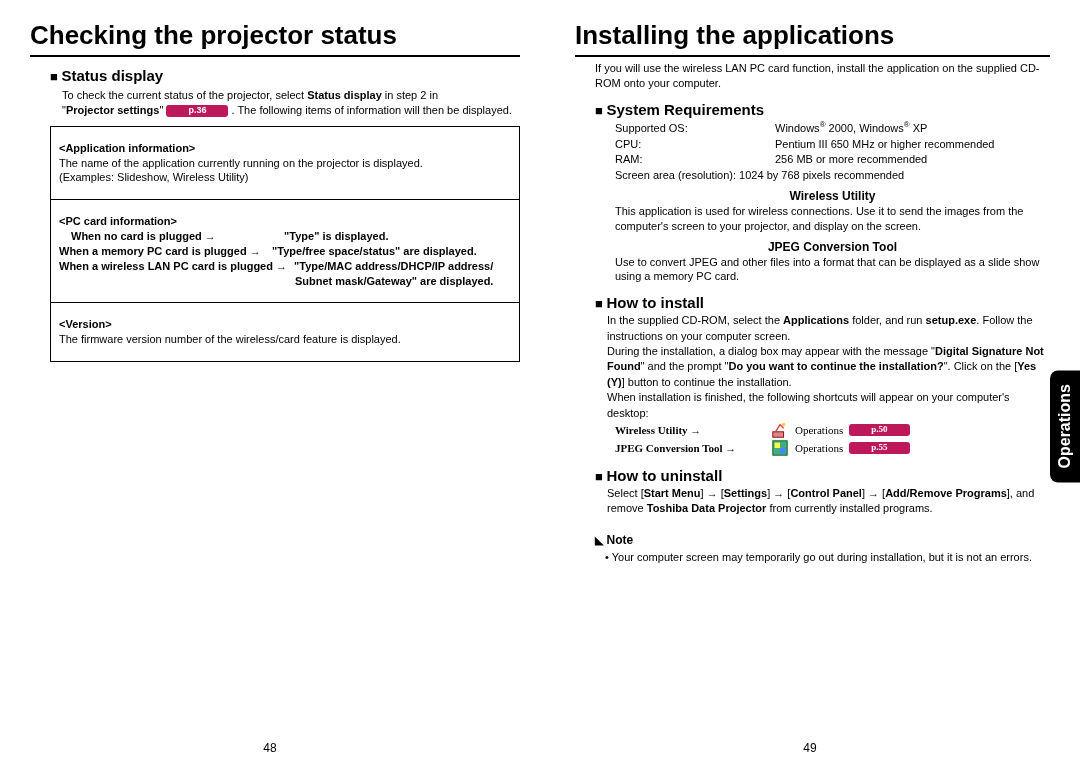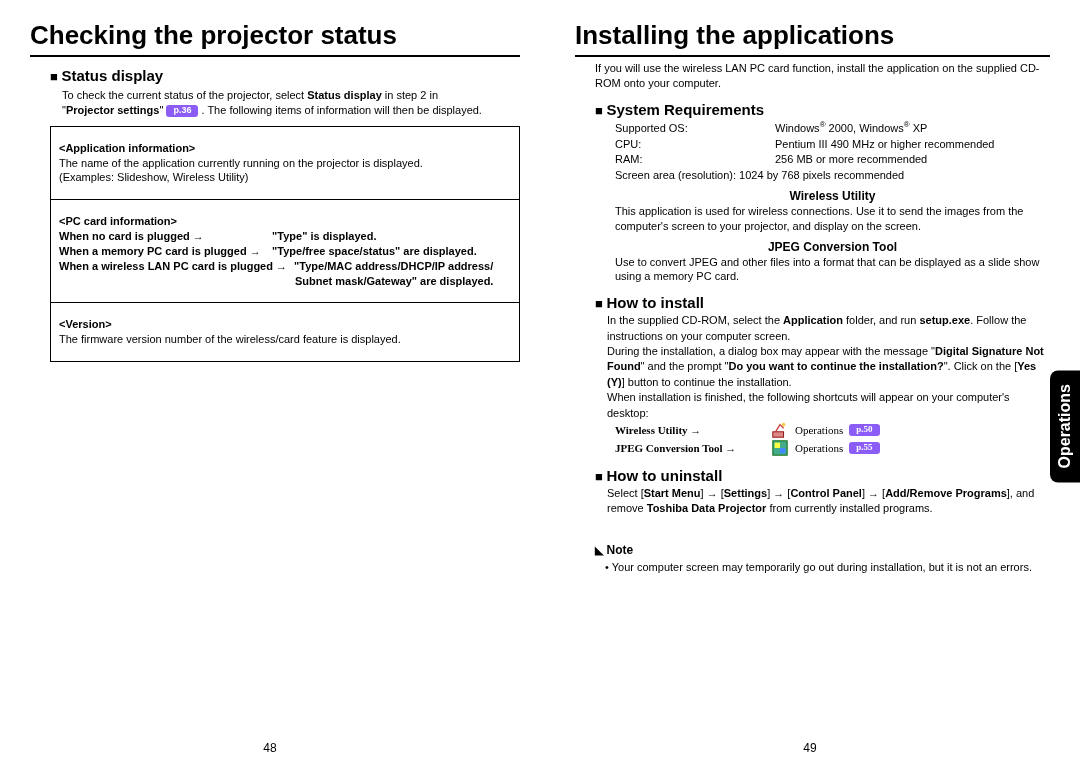--- a/index.html
+++ b/index.html
@@ -43,26 +43,26 @@
     margin: 4px 0 4px 32px;
     line-height: 1.35;
   }
   .intro-block {
     font-size: 11px;
     margin: 4px 0 4px 20px;
     line-height: 1.35;
   }
   .page-ref {
     display: inline-block;
-    background: #8b5cf6;
+    background: #be185d;
     color: #fff;
     font-size: 9px;
     font-weight: bold;
     border-radius: 3px;
-    padding: 0 7px;
+    padding: 0 22px;
     line-height: 1.3;
     vertical-align: middle;
   }
   table.info-box {
     border: 1px solid #000;
     border-collapse: collapse;
     width: 470px;
     margin: 8px 0 0 20px;
     font-size: 11px;
   }
@@ -114,21 +114,21 @@
     width: 150px;
   }
   .icon-box {
     width: 18px;
     height: 18px;
     display: inline-block;
   }
   .note-hdr {
     font-size: 12px;
     font-weight: bold;
-    margin: 26px 0 0 20px;
+    margin: 16px 0 0 20px;
   }
   .note-hdr::before {
     content: "◣ ";
     font-size: 11px;
   }
   .note-bullet {
     font-size: 11px;
     margin: 4px 0 0 30px;
   }
   .side-tab {
@@ -178,21 +178,21 @@
           <tr>
             <td>
         <span class="bold">&lt;Application information&gt;</span><br>
         <span>The name of the application currently running on the projector is displayed.</span><br>
         <span>(Examples: Slideshow, Wireless Utility)</span>
       </td>
           </tr>
       <tr>
             <td>
         <span class="bold">&lt;PC card information&gt;</span><br>
-        <span class="bold" style="display:inline-block;width:210px;">When no card is plugged →</span>
+        <span class="bold" style="display:inline-block;width:210px;margin-left:12px;">When no card is plugged →</span>
         <span class="bold">"Type" is displayed.</span><br>
         <span class="bold" style="display:inline-block;width:210px;">When a memory PC card is plugged →</span>
         <span class="bold">"Type/free space/status" are displayed.</span><br>
         <span class="bold" style="display:inline-block;width:232px;">When a wireless LAN PC card is plugged →</span>
         <span class="bold">"Type/MAC address/DHCP/IP address/</span><br>
         <span class="bold" style="display:inline-block;margin-left:236px;">Subnet mask/Gateway" are displayed.</span>
       </td>
           </tr>
       <tr>
             <td>
@@ -204,33 +204,33 @@
       </table>
   </div>
 
   <div class="right-page">
     <h1>Installing the applications</h1>
     <div class="intro-block">If you will use the wireless LAN PC card function, install the application on the supplied CD-ROM onto your computer.</div>
 
     <h2>System Requirements</h2>
     <div class="sys-req">
       <span class="sys-req-row"><span class="sys-label">Supported OS:</span><span><span>Windows</span><span class="sup">®</span><span> 2000, Windows</span><span class="sup">®</span><span> XP</span></span></span>
-      <span class="sys-req-row"><span class="sys-label">CPU:</span><span>Pentium III 490 MHz or higher recommended</span></span>
+      <span class="sys-req-row"><span class="sys-label">CPU:</span><span>Pentium III 650 MHz or higher recommended</span></span>
       <span class="sys-req-row"><span class="sys-label">RAM:</span><span>256 MB or more recommended</span></span>
       <span class="sys-req-row">Screen area (resolution): 1024 by 768 pixels recommended</span>
     </div>
 
     <div class="sub-title">Wireless Utility</div>
     <div class="sub-text">This application is used for wireless connections. Use it to send the images from the computer's screen to your projector, and display on the screen.</div>
     <div class="sub-title">JPEG Conversion Tool</div>
     <div class="sub-text">Use to convert JPEG and other files into a format that can be displayed as a slide show using a memory PC card.</div>
 
     <h2>How to install</h2>
     <div class="install-text">
-      <span>In the supplied CD-ROM, select the </span><span class="bold">Application</span><span> folder, and run </span><span class="bold">setup.exe</span><span>. Follow the instructions on your computer screen.</span><br>
+      <span>In the supplied CD-ROM, select the </span><span class="bold">Applications</span><span> folder, and run </span><span class="bold">setup.exe</span><span>. Follow the instructions on your computer screen.</span><br>
       <span>During the installation, a dialog box may appear with the message "</span><span class="bold">Digital Signature Not Found</span><span>" and the prompt "</span><span class="bold">Do you want to continue the installation?</span><span>". Click on the [</span><span class="bold">Yes (Y)</span><span>] button to continue the installation.</span><br>
       <span>When installation is finished, the following shortcuts will appear on your computer's desktop:</span>
     </div>
 
     <div class="shortcut-row">
       <span class="bold shortcut-label">Wireless Utility →</span>
       <span class="icon-box">
         <svg viewBox="0 0 20 20">
             <rect x="2" y="12" width="12" height="6" fill="#d88" stroke="#800"></rect>
             <path d="M5 12 L10 4 L14 8" fill="none" stroke="#c44" stroke-width="1.5"></path>

